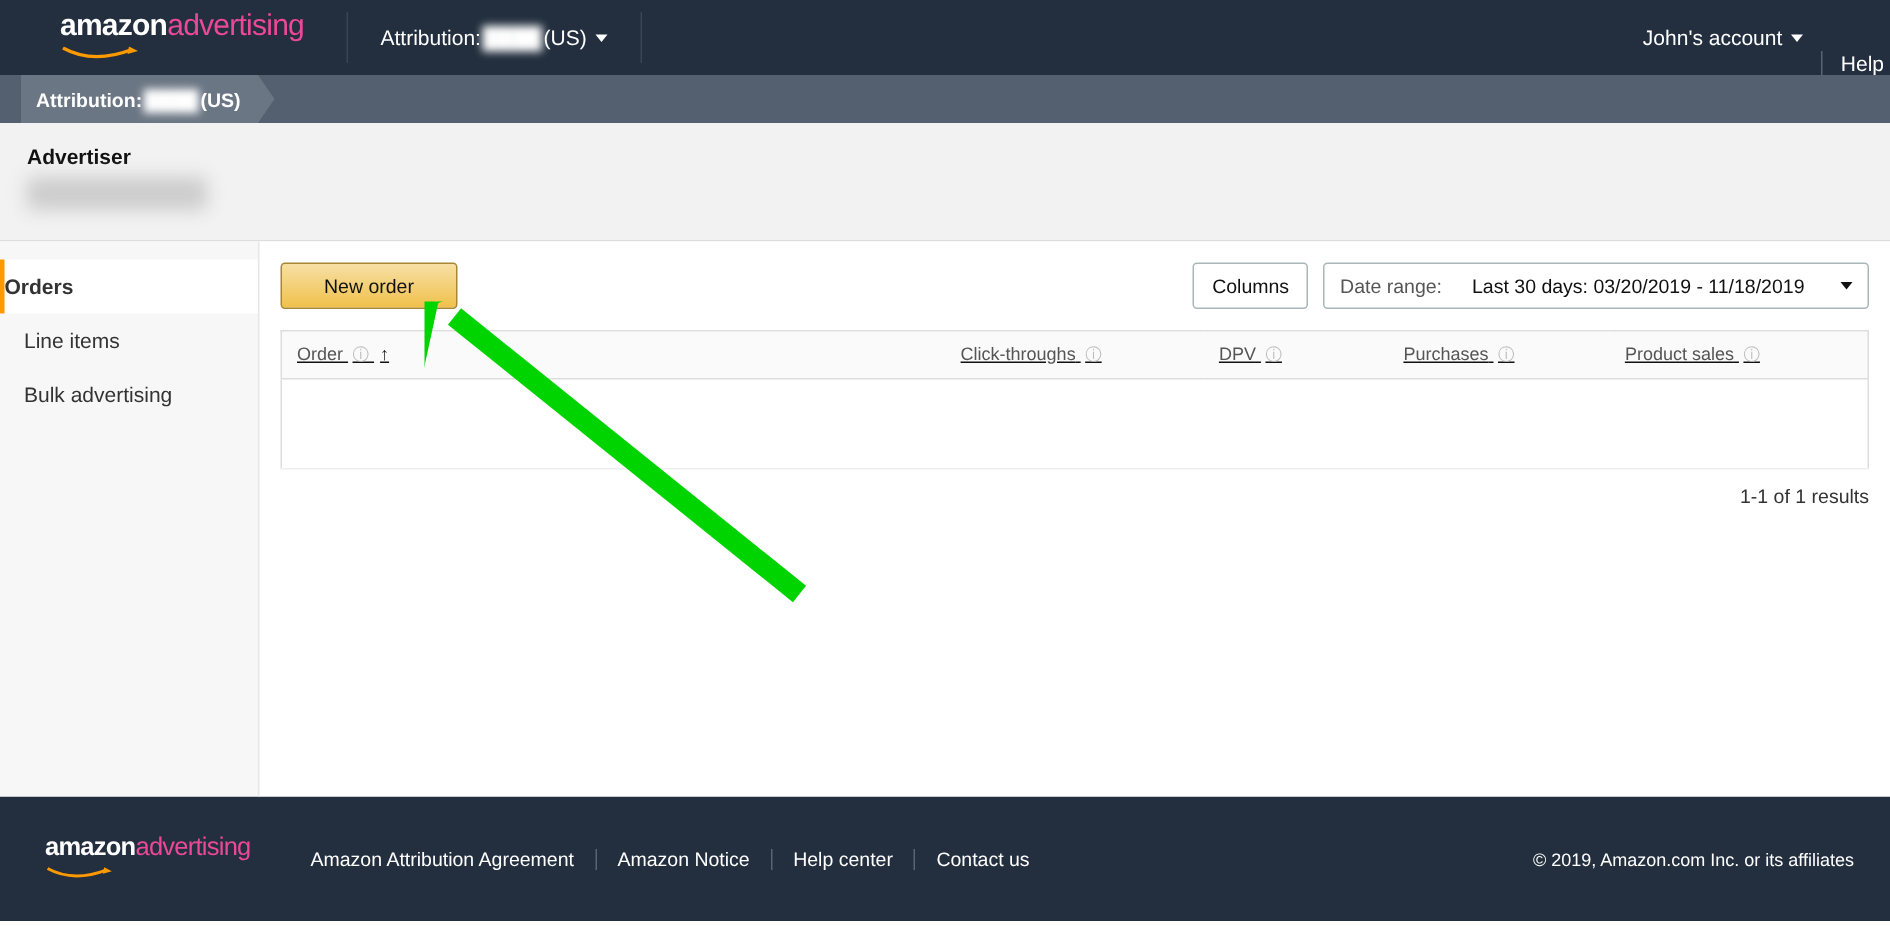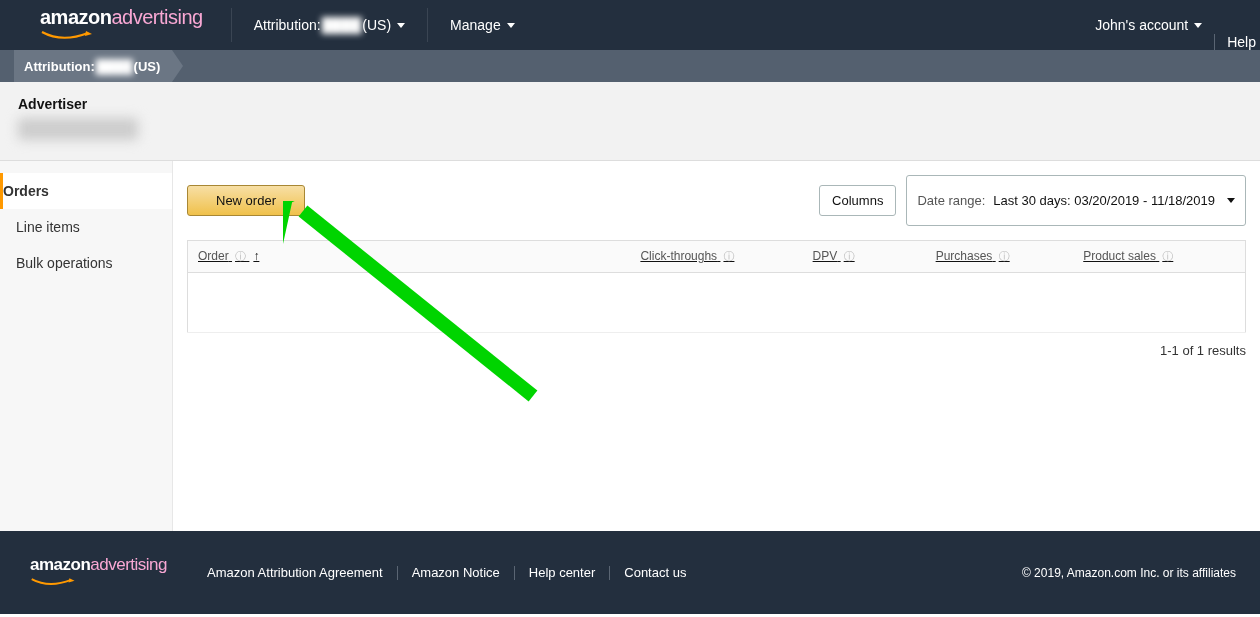--- a/index.html
+++ b/index.html
@@ -3,21 +3,21 @@
   <meta charset="utf-8">
   <style>
     * { box-sizing: border-box; margin: 0; padding: 0; }
     body { font-family: "Amazon Ember", Arial, sans-serif; font-size: 13px; color: #111; background: #fff; }
     
     
     .topnav { background: #232f3e; height: 50px; display: flex; align-items: center; color: #fff; }
     .logo { padding: 0 28px 0 40px; display: flex; align-items: center; }
     .logo-text { font-size: 20px; font-weight: 700; letter-spacing: -0.5px; }
     .logo-text .amz { color: #fff; }
-    .logo-text .adv { color: #f9a8d4; font-weight: 400; }
+    .logo-text .adv { color: #ec4899; font-weight: 400; }
     .logo-swoosh { margin-top: -2px; }
     .nav-sep { width: 1px; height: 34px; background: #3a4553; }
     .nav-item { padding: 0 22px; height: 50px; display: flex; align-items: center; cursor: pointer; font-size: 14px; }
     .nav-item .caret { margin-left: 6px; }
     .nav-spacer { flex: 1; }
     .nav-right { display: flex; align-items: flex-end; padding-right: 4px; }
     .help-sep { width: 1px; height: 16px; background: #5a6573; margin: 0 12px; }
     .help { font-size: 14px; cursor: pointer; }
     
     
@@ -41,21 +41,21 @@
     
     
     .main { flex: 1; background: #fff; padding: 14px; margin: 0; border-left: 1px solid #e7e7e7; position: relative; }
     .toolbar { display: flex; align-items: center; gap: 10px; margin-bottom: 14px; }
     .btn-primary { background: linear-gradient(#f7dfa5, #f0c14b); border: 1px solid #a88734; border-radius: 3px; padding: 7px 28px; font-size: 13px; cursor: pointer; color: #111; }
     .search-wrap { position: relative; flex: 0 0 160px; }
     .search-wrap .search-icon { position: absolute; left: 8px; top: 50%; transform: translateY(-50%); color: #555; }
     .search-input { width: 160px; height: 31px; border: 1px solid #aab7b8; border-radius: 3px; padding: 0 10px 0 28px; font-size: 13px; }
     .toolbar-spacer { flex: 1; }
     .btn-secondary { background: #fff; border: 1px solid #aab7b8; border-radius: 3px; padding: 7px 12px; font-size: 13px; cursor: pointer; color: #111; }
-    .date-range { background: #fff; border: 1px solid #aab7b8; border-radius: 3px; padding: 17px 10px; font-size: 13px; cursor: pointer; display: flex; align-items: center; gap: 8px; }
+    .date-range { background: #fff; border: 1px solid #aab7b8; border-radius: 3px; padding: 7px 10px; font-size: 13px; cursor: pointer; display: flex; align-items: center; gap: 20px; }
     .date-range .dr-label { color: #555; }
     .date-range .caret { margin-left: 4px; }
     
     
     .table { width: 100%; border: 1px solid #ddd; border-collapse: collapse; text-decoration: underline; }
     .table th { background: #fafafa; text-align: left; font-weight: 400; font-size: 12px; color: #555; padding: 8px 10px; border-bottom: 1px solid #ddd; }
     .table th .info-icon { color: #bbb; margin-left: 3px; font-size: 11px; }
     .table th .sort-icon { margin-left: 4px; font-weight: 700; color: #111; }
     .table td { padding: 10px; border-bottom: 1px solid #eee; height: 60px; }
     .th-order { width: 36%; }
@@ -93,24 +93,20 @@
     </div>
   </div>
   <div class="nav-sep"></div>
   <div class="nav-item">
     <span>Attribution:</span>
     <span class="breadcrumb-blur">████</span>
     <span>(US)</span>
     <span class="caret caret-down"></span>
   </div>
   <div class="nav-sep"></div>
-  <div class="nav-item">
-    <span>Manage</span>
-    <span class="caret caret-down"></span>
-  </div>
   <div class="nav-spacer"></div>
   <div class="nav-right">
     <div class="nav-item" style="padding:0">
       <span>John's account</span>
       <span class="caret caret-down"></span>
     </div>
     <div class="help-sep"></div>
     <span class="help">Help</span>
   </div>
 </div>
@@ -126,21 +122,21 @@
 <div class="adv-header">
   <div class="adv-label">Advertiser</div>
   <div class="adv-name-blur"></div>
 </div>
 
 <div class="body-wrap">
 
   <div class="sidebar">
     <div class="side-item active"><span>Orders</span></div>
     <div class="side-item"><span>Line items</span></div>
-    <div class="side-item"><span>Bulk operations</span></div>
+    <div class="side-item"><span>Bulk advertising</span></div>
   </div>
 
   <div class="main">
     <div class="toolbar">
       <button class="btn-primary">New order</button>
       <div class="toolbar-spacer"></div>
       <button class="btn-secondary">Columns</button>
       <div class="date-range">
         <span class="dr-label">Date range:</span>
         <span>Last 30 days: 03/20/2019 - 11/18/2019</span>

